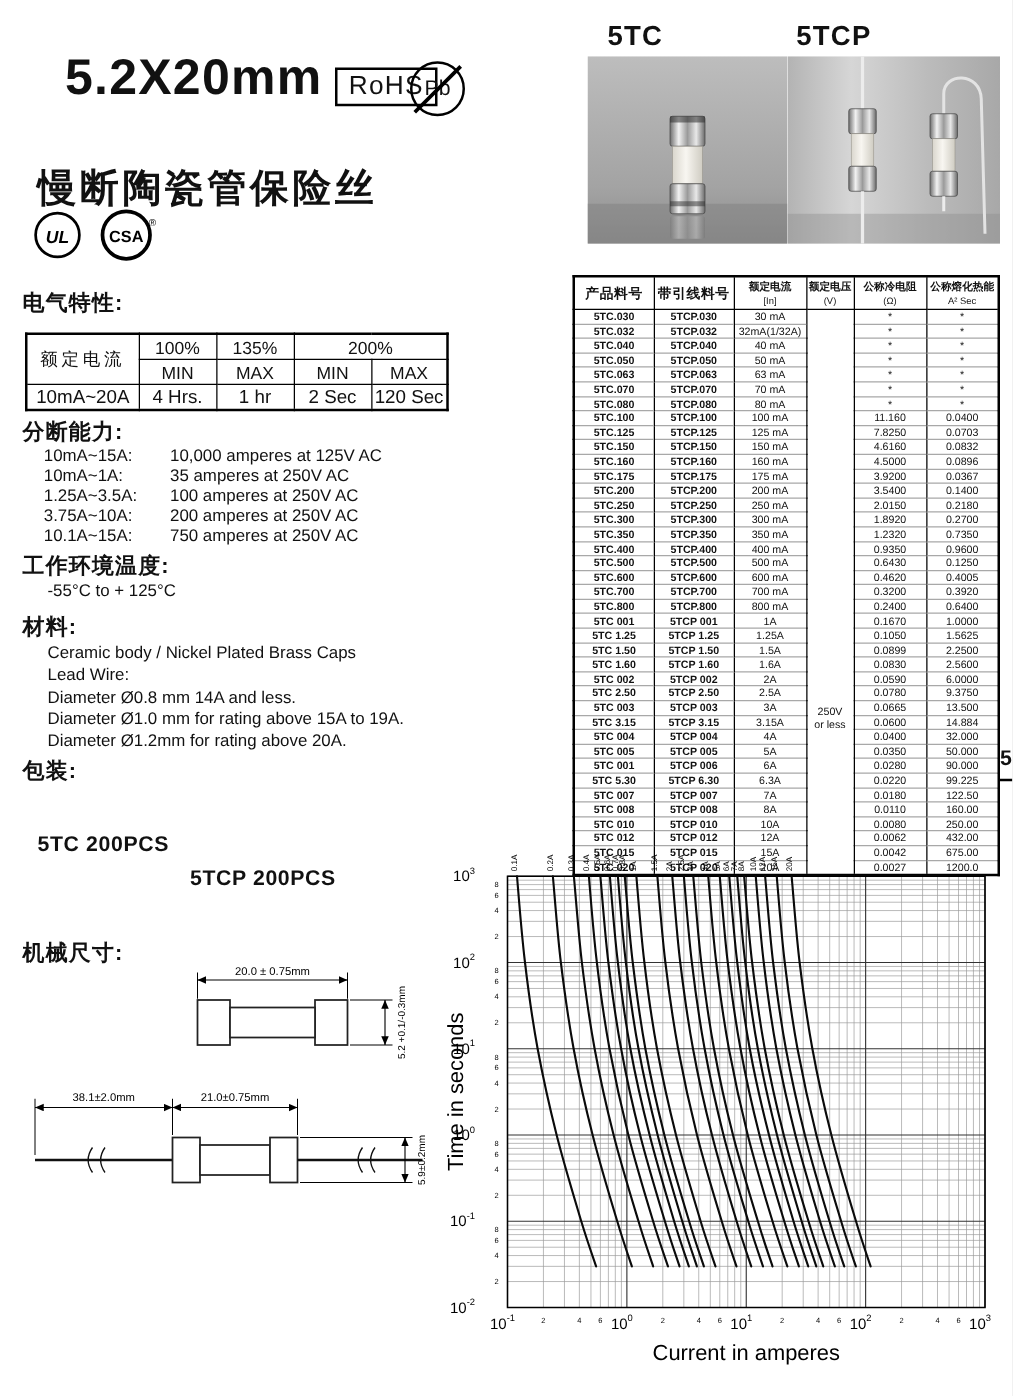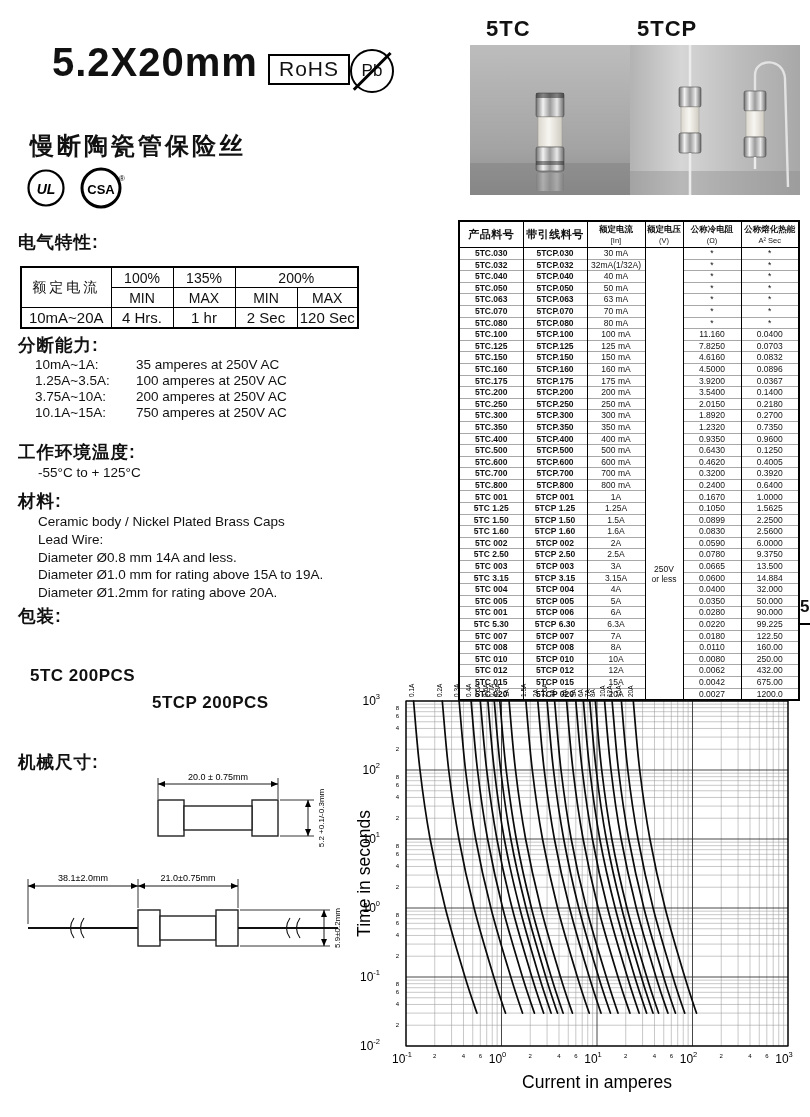--- a/index.html
+++ b/index.html
@@ -6,21 +6,21 @@
   .page{position:relative;width:810px;height:1117px;background:#ffffff;overflow:hidden;
         font-family:"Liberation Sans","DejaVu Sans",sans-serif;color:#111;}
   .abs{position:absolute;}
 
   .title{font-size:40px;font-weight:bold;letter-spacing:1px;}
   .rohs{border:2px solid #000;font-size:21px;padding:1px 9px 2px 9px;letter-spacing:1px;}
   .pb-badge{width:40px;height:40px;border:2.5px solid #000;border-radius:50%;
             display:flex;align-items:center;justify-content:center;font-size:17px;}
   .pb-badge::after{content:"";position:absolute;width:52px;height:2.5px;background:#000;
             transform:rotate(-45deg);}
-  .product-heading{font-size:24px;font-weight:bold;letter-spacing:3px;}
+  .product-heading{font-size:31px;font-weight:bold;letter-spacing:3px;}
   .photo-label{font-size:22px;font-weight:bold;letter-spacing:1px;}
 
   .sec-h{font-size:17.5px;font-weight:bold;letter-spacing:1px;}
   .body-line{font-size:13.5px;}
 
   .et{border-collapse:collapse;border:2px solid #000;font-size:14px;}
   .et th,.et td{border:1.5px solid #000;text-align:center;padding:0;height:19px;font-weight:normal;}
   .et .rc{letter-spacing:3px;}
   .et td{font-size:15px;}
 
@@ -49,21 +49,21 @@
 </style>
 </head>
 <body>
 
 <div class="page">
 
   <div class="abs title" style="left:52px;top:40px;">5.2X20mm</div>
 
   <div class="abs rohs" style="left:268px;top:54px;">RoHS</div>
 
-  <div class="abs pb-badge" style="left:350px;top:49px;">
+  <div class="abs pb-badge" style="left:328px;top:49px;">
     <span>Pb</span>
   </div>
 
   <div class="abs product-heading" style="left:30px;top:130px;">慢断陶瓷管保险丝</div>
 
   <svg class="abs" style="left:26px;top:168px;" width="40" height="40" viewBox="0 0 40 40">
     <circle cx="20" cy="20" r="17.5" fill="none" stroke="#000" stroke-width="2.2"></circle>
     <text x="20" y="26" font-size="14" font-weight="bold" font-style="italic" text-anchor="middle">UL</text>
   </svg>
   <svg class="abs" style="left:78px;top:165px;" width="48" height="48" viewBox="0 0 48 48">
@@ -159,20 +159,24 @@
       <td>4 Hrs.</td>
       <td>1 hr</td>
       <td>2 Sec</td>
       <td>120 Sec</td>
     </tr>
   </tbody>
     </table>
 
   <div class="abs sec-h" style="left:18px;top:333px;">分断能力:</div>
   <div class="abs" style="left:35px;top:357px;">
+      <div class="bc-row">
+        <span class="range">10mA~15A:</span>
+        <span>10,000 amperes at 125V AC</span>
+      </div>
       <div class="bc-row">
         <span class="range">10mA~1A:</span>
         <span>35 amperes at 250V AC</span>
       </div>
       <div class="bc-row">
         <span class="range">1.25A~3.5A:</span>
         <span>100 amperes at 250V AC</span>
       </div>
       <div class="bc-row">
         <span class="range">3.75A~10A:</span>

